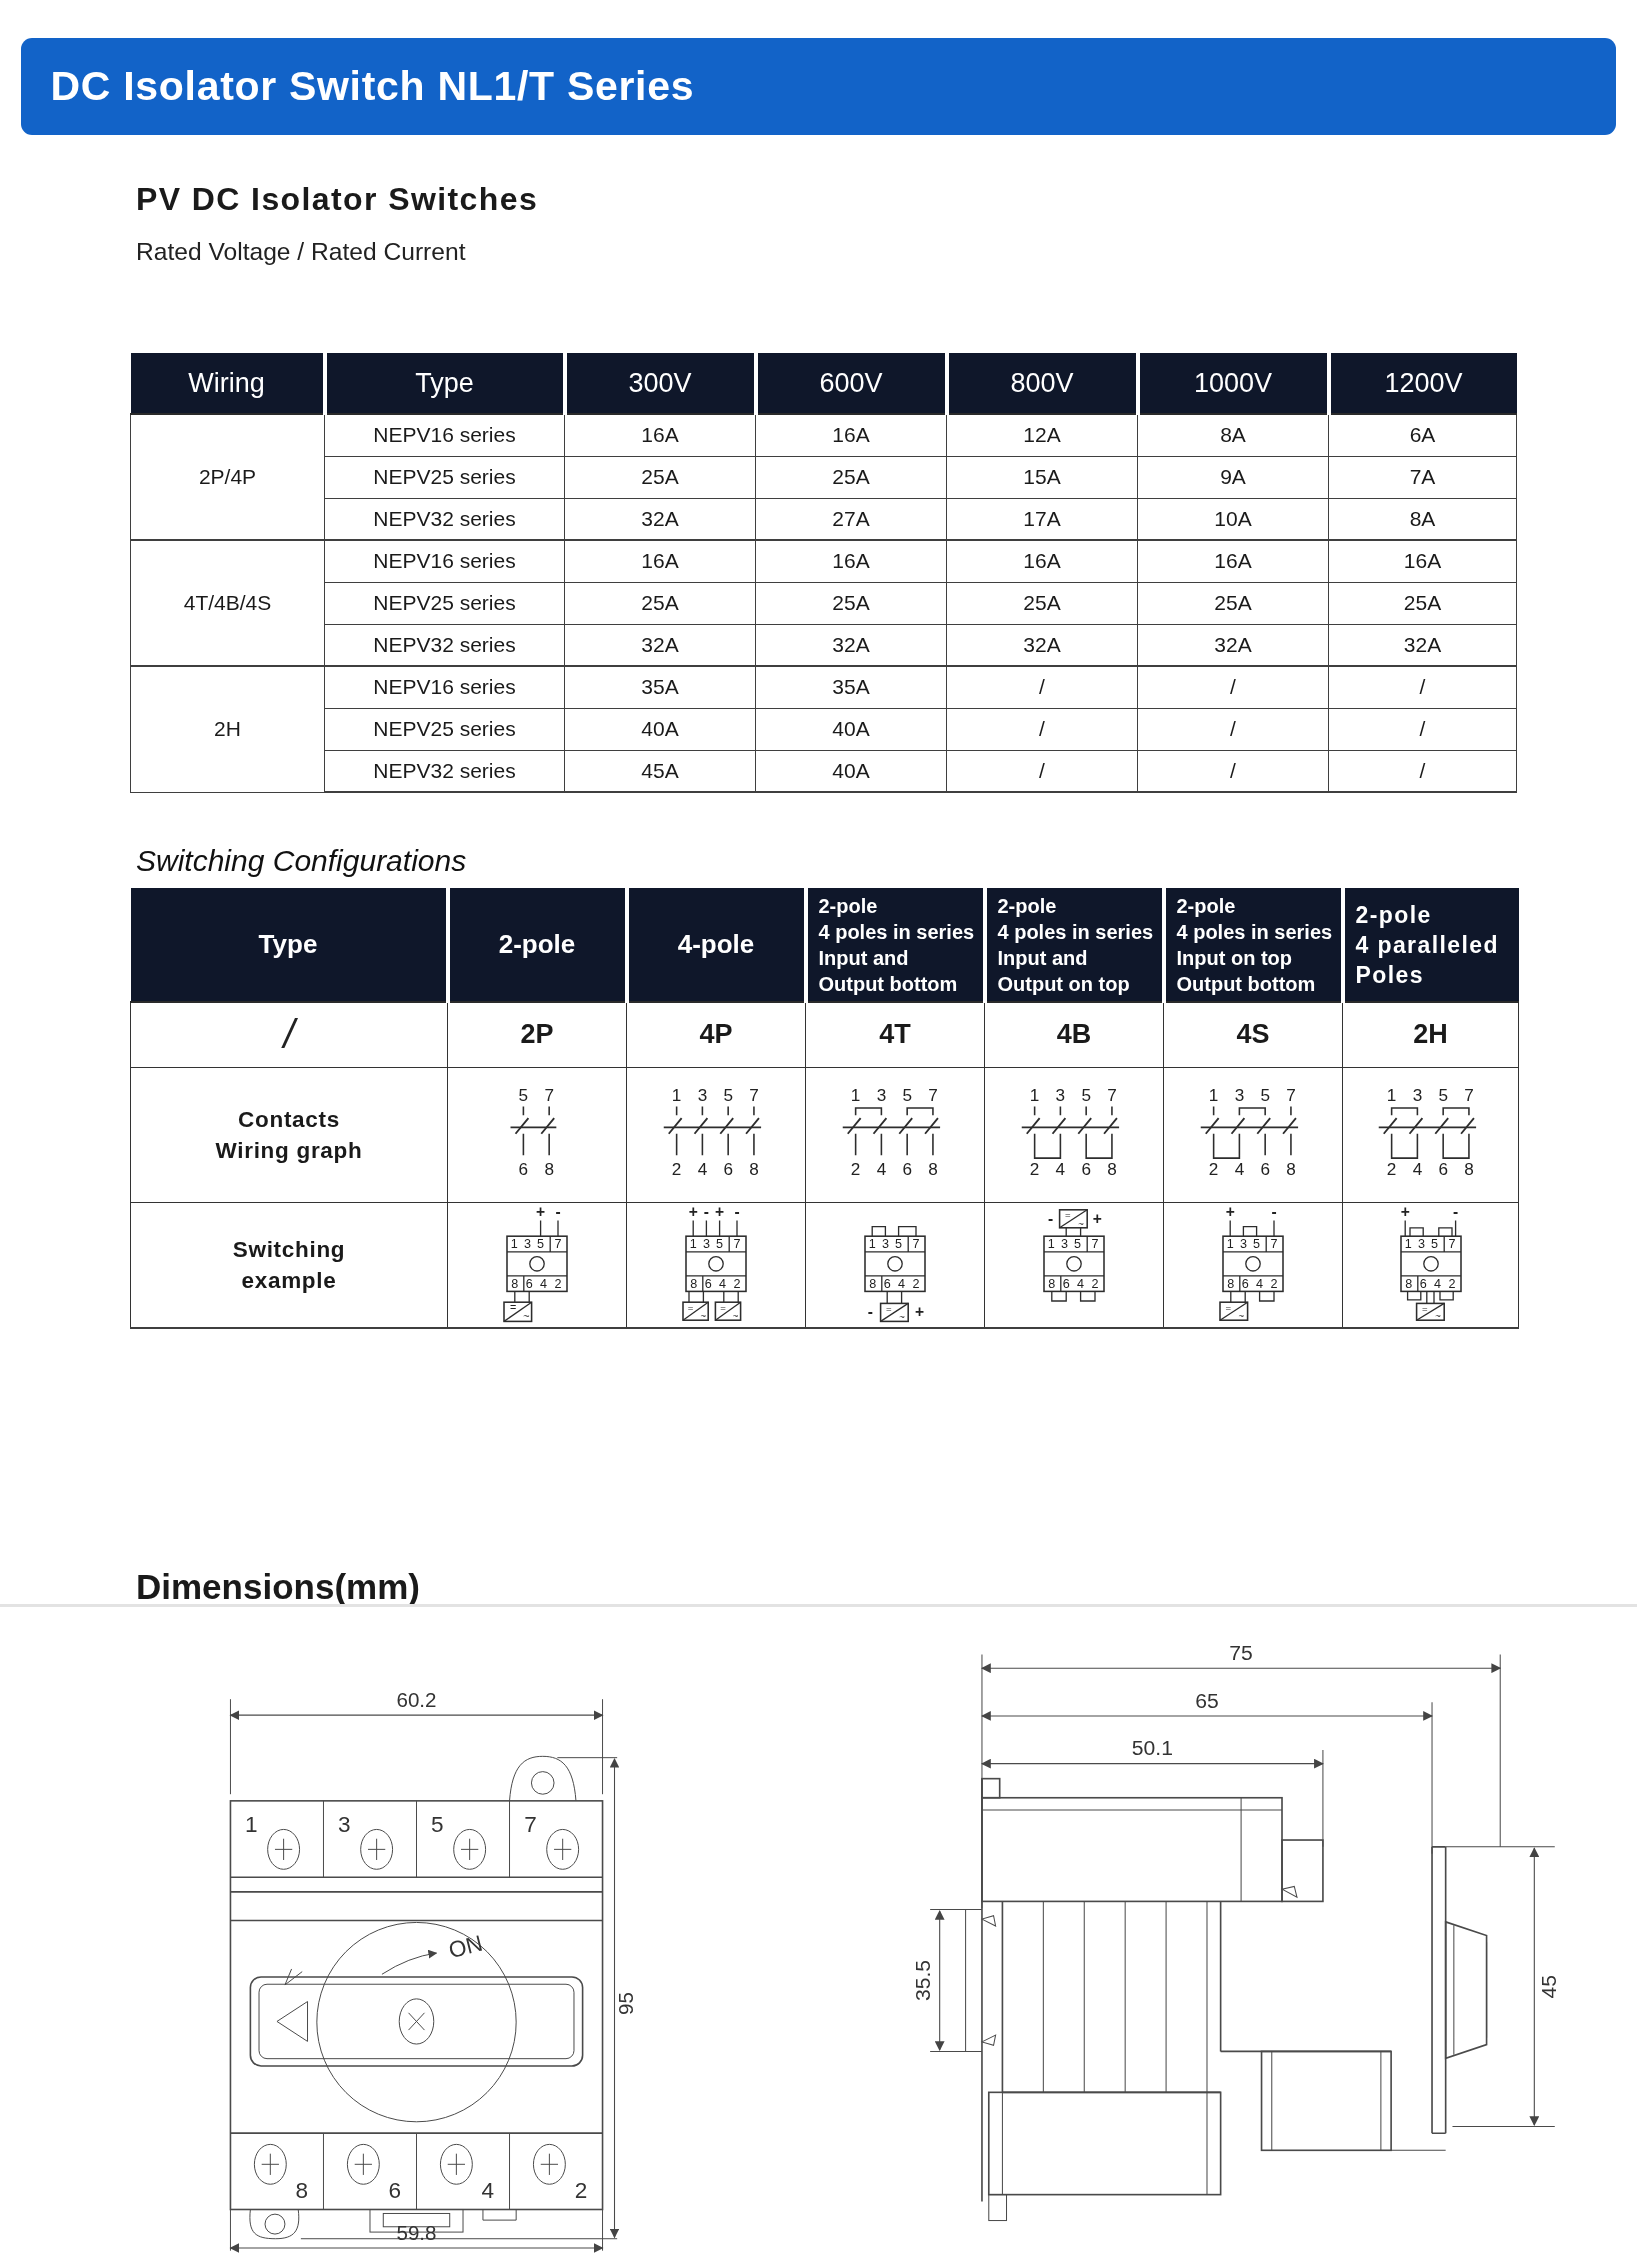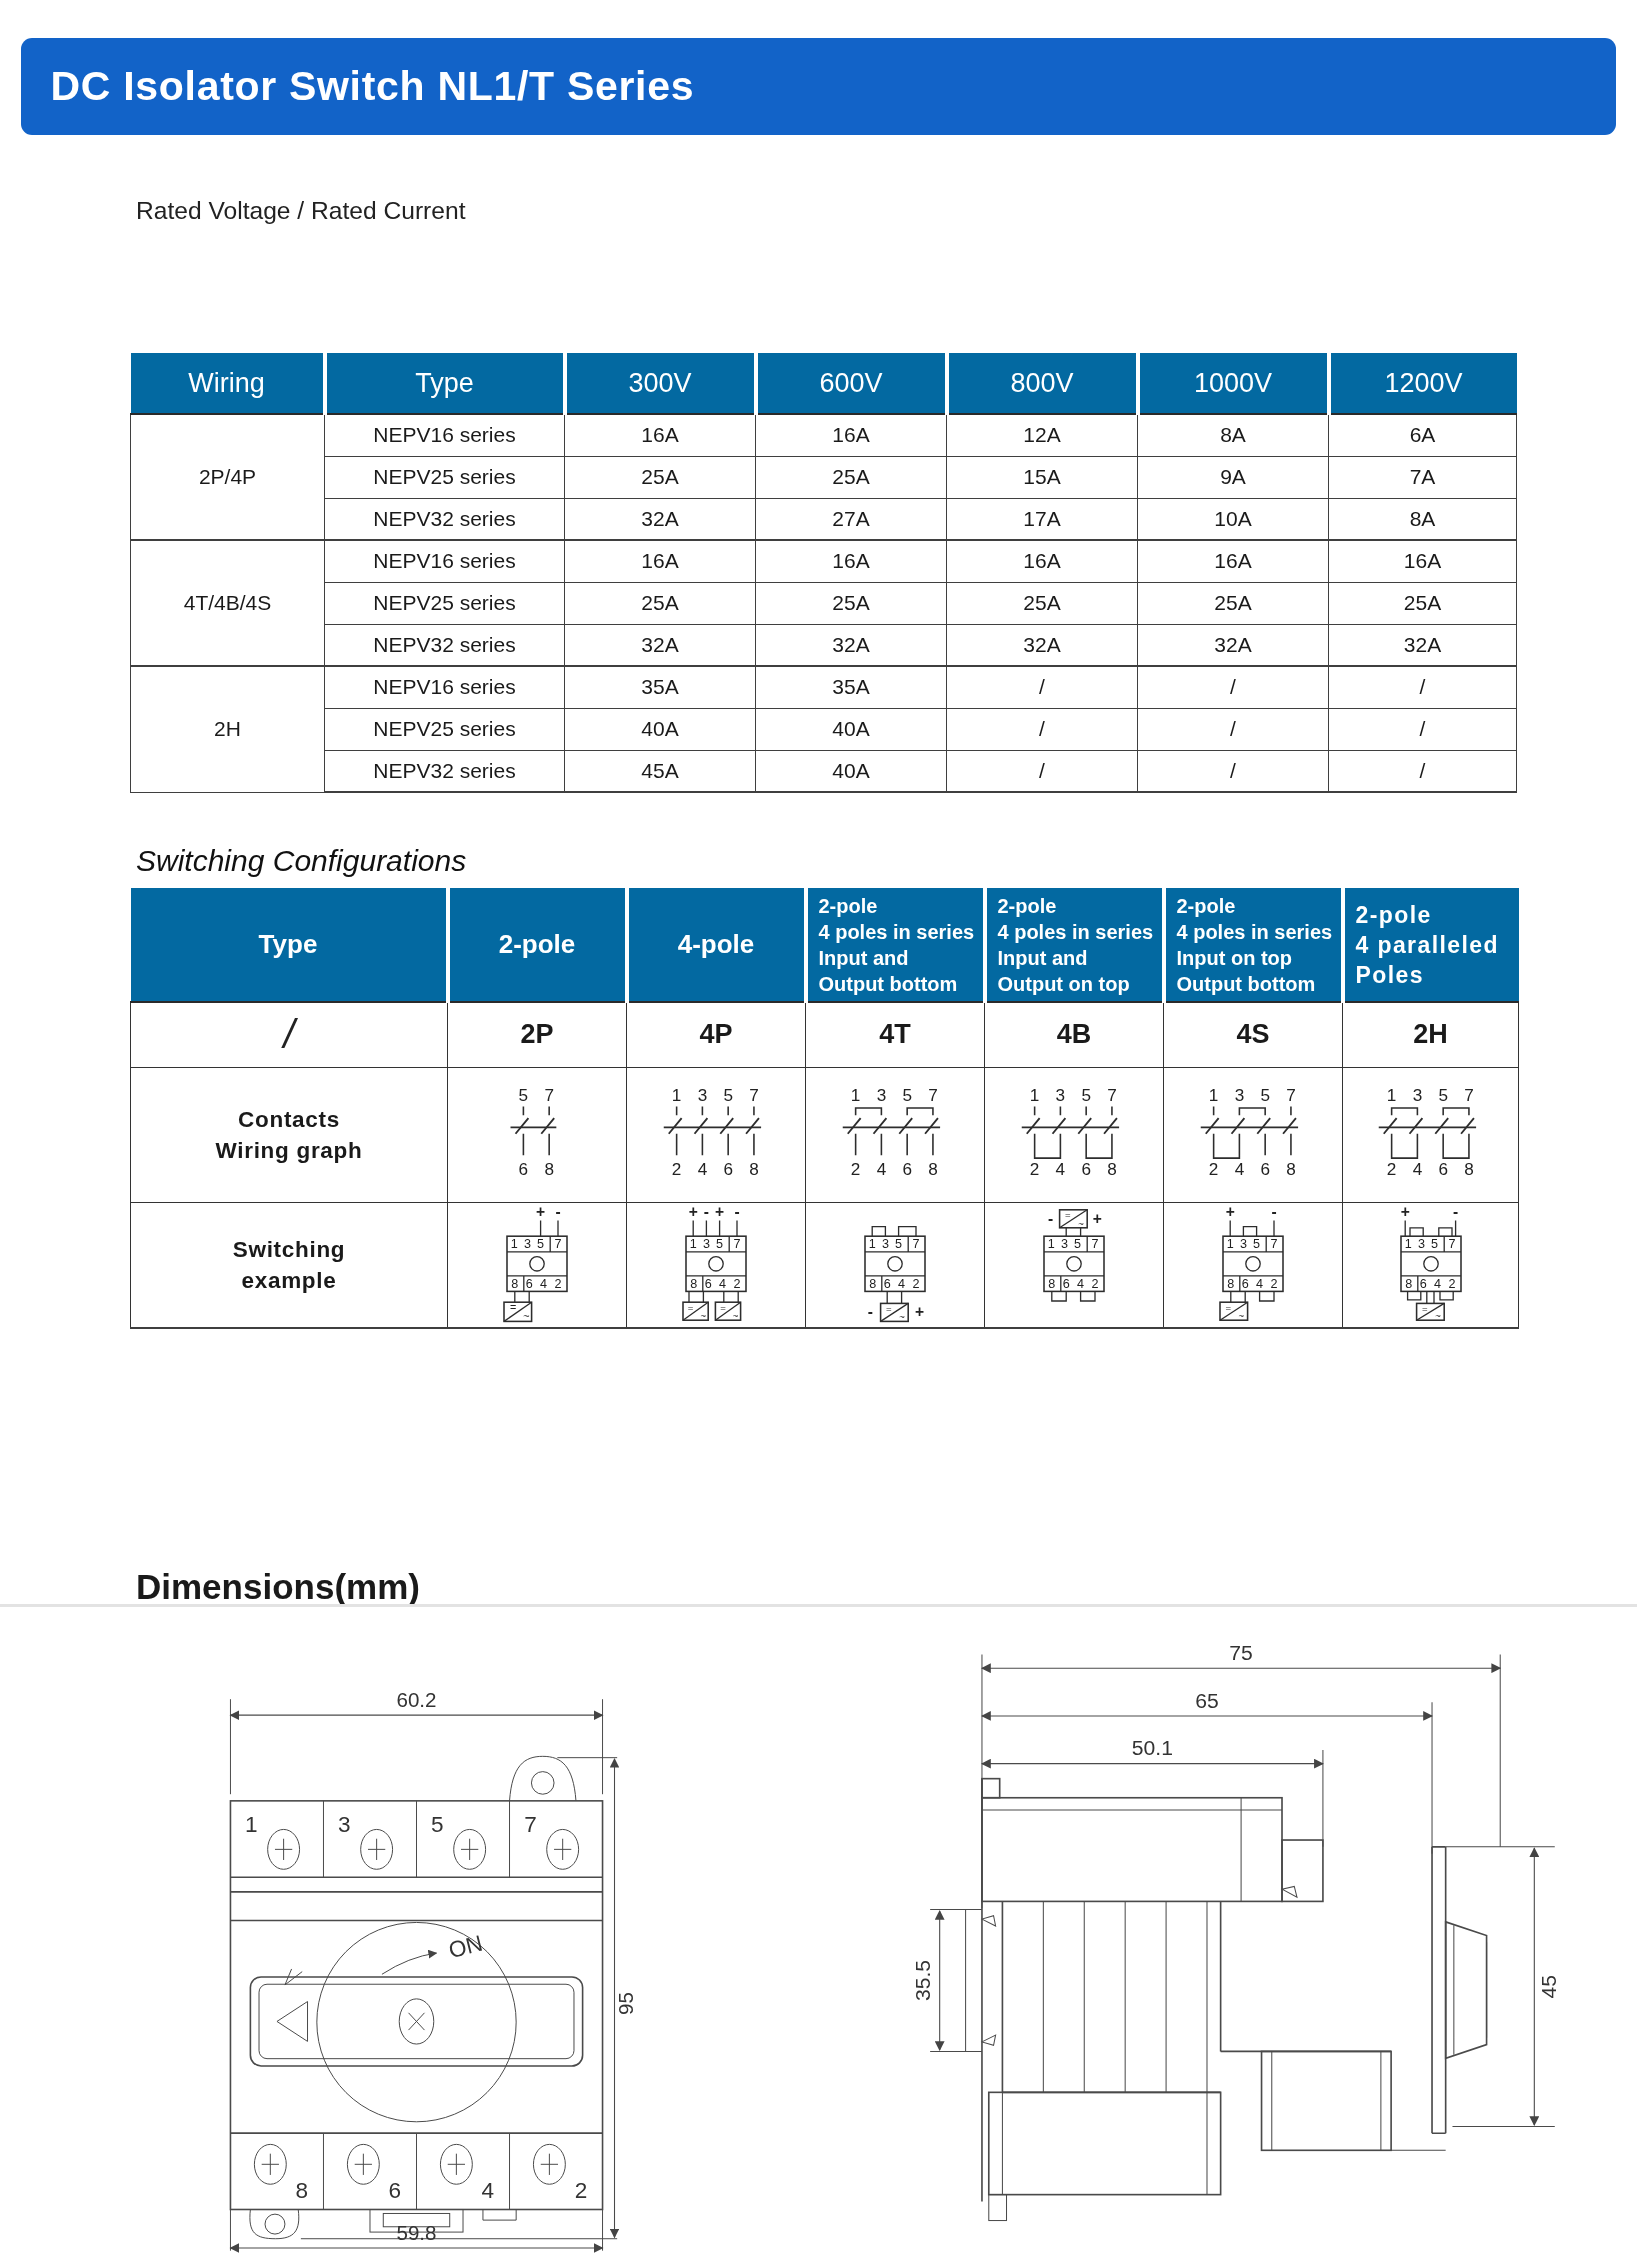--- a/index.html
+++ b/index.html
@@ -17,21 +17,21 @@
   
   .intro { position:absolute; left:136px; top:179px; }
   .intro .t1 { font-size:32px; font-weight:bold; letter-spacing:1.4px; line-height:41px; }
   .intro .t2 { font-size:32px; font-weight:bold; letter-spacing:1.4px; line-height:41px; }
   .intro .t3 { font-size:24.6px; font-weight:normal; margin-top:18px; color:#222; }
   
   table { border-collapse:collapse; table-layout:fixed; }
   .tbl { position:absolute; left:130px; width:1386px; }
   .tbl1 { top:353px; }
   .tbl thead th {
-    background:#0369a1; color:#fff; font-weight:normal; font-size:27px;
+    background:#0f172a; color:#fff; font-weight:normal; font-size:27px;
     border-right:4.8px solid #ffffff; border-bottom:2.7px solid #2a2a2a; height:61px;
     vertical-align:middle;
   }
   .tbl thead th:last-child { border-right:none; }
   .tbl tbody td {
     border:1.4px solid #3f3f3f; text-align:center; vertical-align:middle;
     font-size:21px; height:42px; background:#fff;
   }
   .tbl tbody tr.gstart td { border-top:2.7px solid #3f3f3f;margin-top:45px; }
   .tbl tbody tr:last-child td { border-bottom:2.7px solid #3f3f3f; }
@@ -64,20 +64,21 @@
   .ntx { font-size:34px; fill:#333; font-family:"Liberation Sans", sans-serif; }
 </style>
 </head>
 <body>
 
 <div class="banner">
   <div class="txt">DC Isolator Switch NL1/T Series</div>
 </div>
 
 <div class="intro">
+  <div class="t2">PV DC Isolator Switches</div>
   <div class="t3">Rated Voltage / Rated Current</div>
 </div>
 
 <table class="tbl tbl1">
   <colgroup>
       <col style="width:194px">
       <col style="width:240px">
       <col style="width:191px">
       <col style="width:191px">
       <col style="width:191px">

